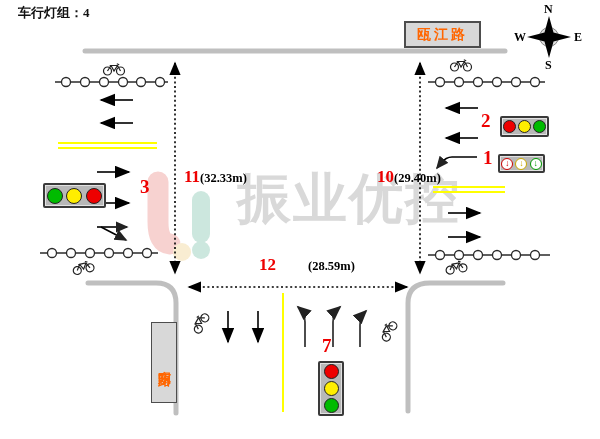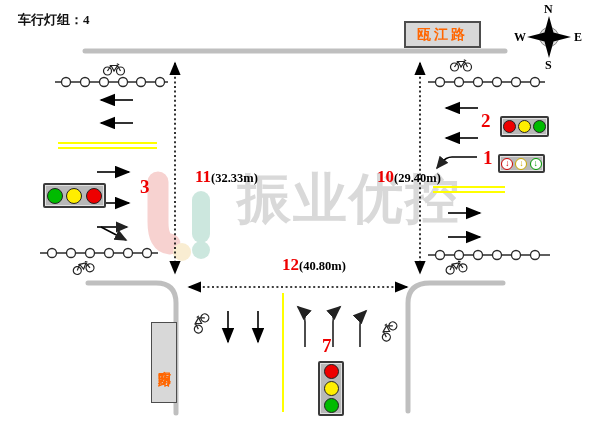--- a/index.html
+++ b/index.html
@@ -13,21 +13,21 @@
   .abs{position:absolute;}
   
   .wm-brand{left:237px;top:163px;font-size:54px;font-weight:bold;letter-spacing:2px;
             color:var(--watermark-gray);font-family:Liberation Serif, serif;z-index:0;}
   .wm-stock{left:242px;top:235px;font-size:24px;font-weight:bold;letter-spacing:1px;
             color:#d5cbc7;font-family:"Liberation Sans",sans-serif;z-index:0;}
   svg.scene{left:0;top:0;z-index:1;}
   .lab{z-index:2;}
   
   .hdr{left:18px;font-size:13px;font-weight:600;color:#111;}
-  .hdr.l1{top:11px;text-align:center;} .hdr.l2{top:33px;}
+  .hdr.l1{top:4px;text-align:center;} .hdr.l2{top:33px;}
   
   .plate{background:#d8d8d8;border:2px solid #4d4d4d;color:var(--road-orange);
          font-weight:bold;display:flex;align-items:center;justify-content:center;
          box-sizing:border-box;}
   .plate-n{left:404px;top:21px;width:77px;height:27px;font-size:14px;letter-spacing:3px;}
   .plate-s{left:151px;top:322px;width:26px;height:81px;font-size:13px;
            writing-mode:vertical-rl;letter-spacing:2px;border-width:1.5px;}
   
   .cmp{font-size:12px;font-weight:bold;color:#000;}
   
@@ -169,31 +169,31 @@
   <div class="abs lab hdr l1">车行灯组：4</div>
 
   <div class="abs lab plate plate-n">瓯江路</div>
   <div class="abs lab plate plate-s">东明路</div>
 
   <div class="abs lab cmp" style="left:544px;top:2px;">N</div>
   <div class="abs lab cmp" style="left:514px;top:30px;">W</div>
   <div class="abs lab cmp" style="left:574px;top:30px;">E</div>
   <div class="abs lab cmp" style="left:545px;top:58px;">S</div>
 
-  <div class="abs lab meas" style="left:184px;top:167px;margin-left:11px;">
+  <div class="abs lab meas" style="left:184px;top:167px;">
     <span class="mnum">11</span>
       <span class="mval">(32.33m)</span>
   </div>
   <div class="abs lab meas" style="left:341px;top:167px;margin-left:36px;">
     <span class="mnum">10</span>
       <span class="mval">(29.40m)</span>
   </div>
-  <div class="abs lab meas" style="left:282px;top:255px;">
+  <div class="abs lab meas" style="left:259px;top:255px;gap:32px;">
     <span class="mnum">12</span>
-      <span class="mval">(40.80m)</span>
+      <span class="mval">(28.59m)</span>
   </div>
 
   <div class="abs lab snum" style="left:483px;top:147px;">1</div>
   <div class="abs lab snum" style="left:481px;top:110px;">2</div>
   <div class="abs lab snum" style="left:140px;top:176px;">3</div>
   <div class="abs lab snum" style="left:322px;top:335px;">7</div>
 
   <div class="abs lab light" style="left:43px;top:183px;width:63px;height:25px;">
     <span class="bulb b16 b-grn"></span>
     <span class="bulb b16 b-yel"></span>

